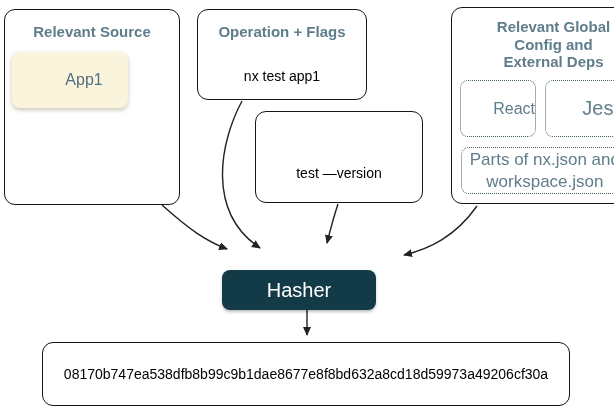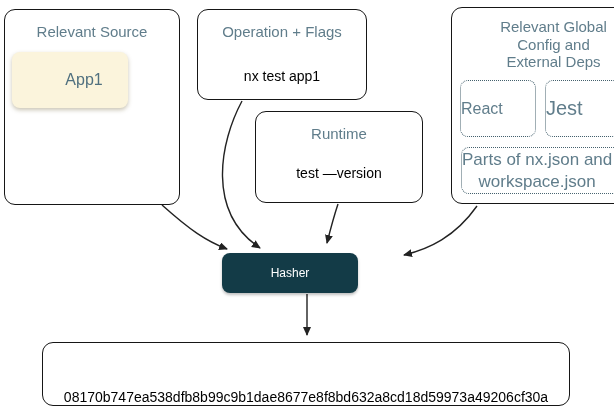--- a/index.html
+++ b/index.html
@@ -24,20 +24,21 @@
     border-radius: 11px;
     box-sizing: border-box;
   }
   .group-title {
     color: #607d8b;
     font-size: 15px;
     line-height: 1.18;
     text-align: center;
     white-space: pre-line;
     padding-top: 13px;
+    font-weight: bold;
   }
   #g-source  { left: 4px;   top: 9px;   width: 176px; height: 196px; }
   #g-op      { left: 197px; top: 9px;   width: 170px; height: 91px;  }
   #g-runtime { left: 255px; top: 111px; width: 168px; height: 92px;  }
   #g-config  { left: 451px; top: 7px;   width: 205px; height: 197px; }
   #g-config .group-title { padding-top: 10px; }
 
   .node {
     position: absolute;
     background: #fbf4dc;
@@ -63,54 +64,54 @@
   #g-runtime .command { top: 53px; }
 
   .dotted {
     position: absolute;
     border: 1.5px dotted #44606d;
     border-radius: 8px;
     box-sizing: border-box;
     color: #607d8b;
     display: flex;
     align-items: center;
-    justify-content: flex-start;
+    justify-content: flex-end;
     text-align: center;
     white-space: pre-line;
   }
   #dep-react   { left: 8px;  top: 72px;  width: 76px;  height: 57px; font-size: 16px; }
   #dep-jest    { left: 93px; top: 72px;  width: 75px;  height: 57px; font-size: 20px; }
   #config-note { left: 9px;  top: 139px; width: 160px; height: 47px; font-size: 17px; line-height: 1.25; }
 
   .hasher {
     position: absolute;
-    left: 222px; top: 253px;
-    width: 136px; height: 40px;
+    left: 222px; top: 270px;
+    width: 154px; height: 40px;
     background: #133b47;
     border-radius: 8px;
     color: #ffffff;
-    font-size: 12px;
+    font-size: 20px;
     font-weight: 500;
     display: flex;
     align-items: center;
     justify-content: center;
     box-shadow: 0 2px 3px rgba(0,0,0,0.25);
   }
   .hash-output {
     position: absolute;
     left: 42px; top: 342px;
     width: 528px; height: 64px;
     background: #ffffff;
     border: 1.3px solid #161616;
     border-radius: 11px;
     box-sizing: border-box;
     color: #000000;
     font-size: 14px;
     display: flex;
-    align-items: flex-end;
+    align-items: center;
     justify-content: center;
   }
 </style>
 </head>
 <body>
 
 <div class="canvas">
 
   <svg class="arrows" viewBox="0 0 614 410" aria-hidden="true">
     <defs>
@@ -132,21 +133,20 @@
       <span>App1</span>
     </div>
   </div>
 
   <div class="group" id="g-op">
     <div class="group-title">Operation + Flags</div>
     <div class="command">nx test app1</div>
   </div>
 
   <div class="group" id="g-runtime">
-    <div class="group-title">Runtime</div>
     <div class="command">test —version</div>
   </div>
 
   <div class="group" id="g-config">
     <div class="group-title">Relevant Global
 Config and
 External Deps</div>
     <div class="dotted" id="dep-react">
       <span>React</span>
     </div>

